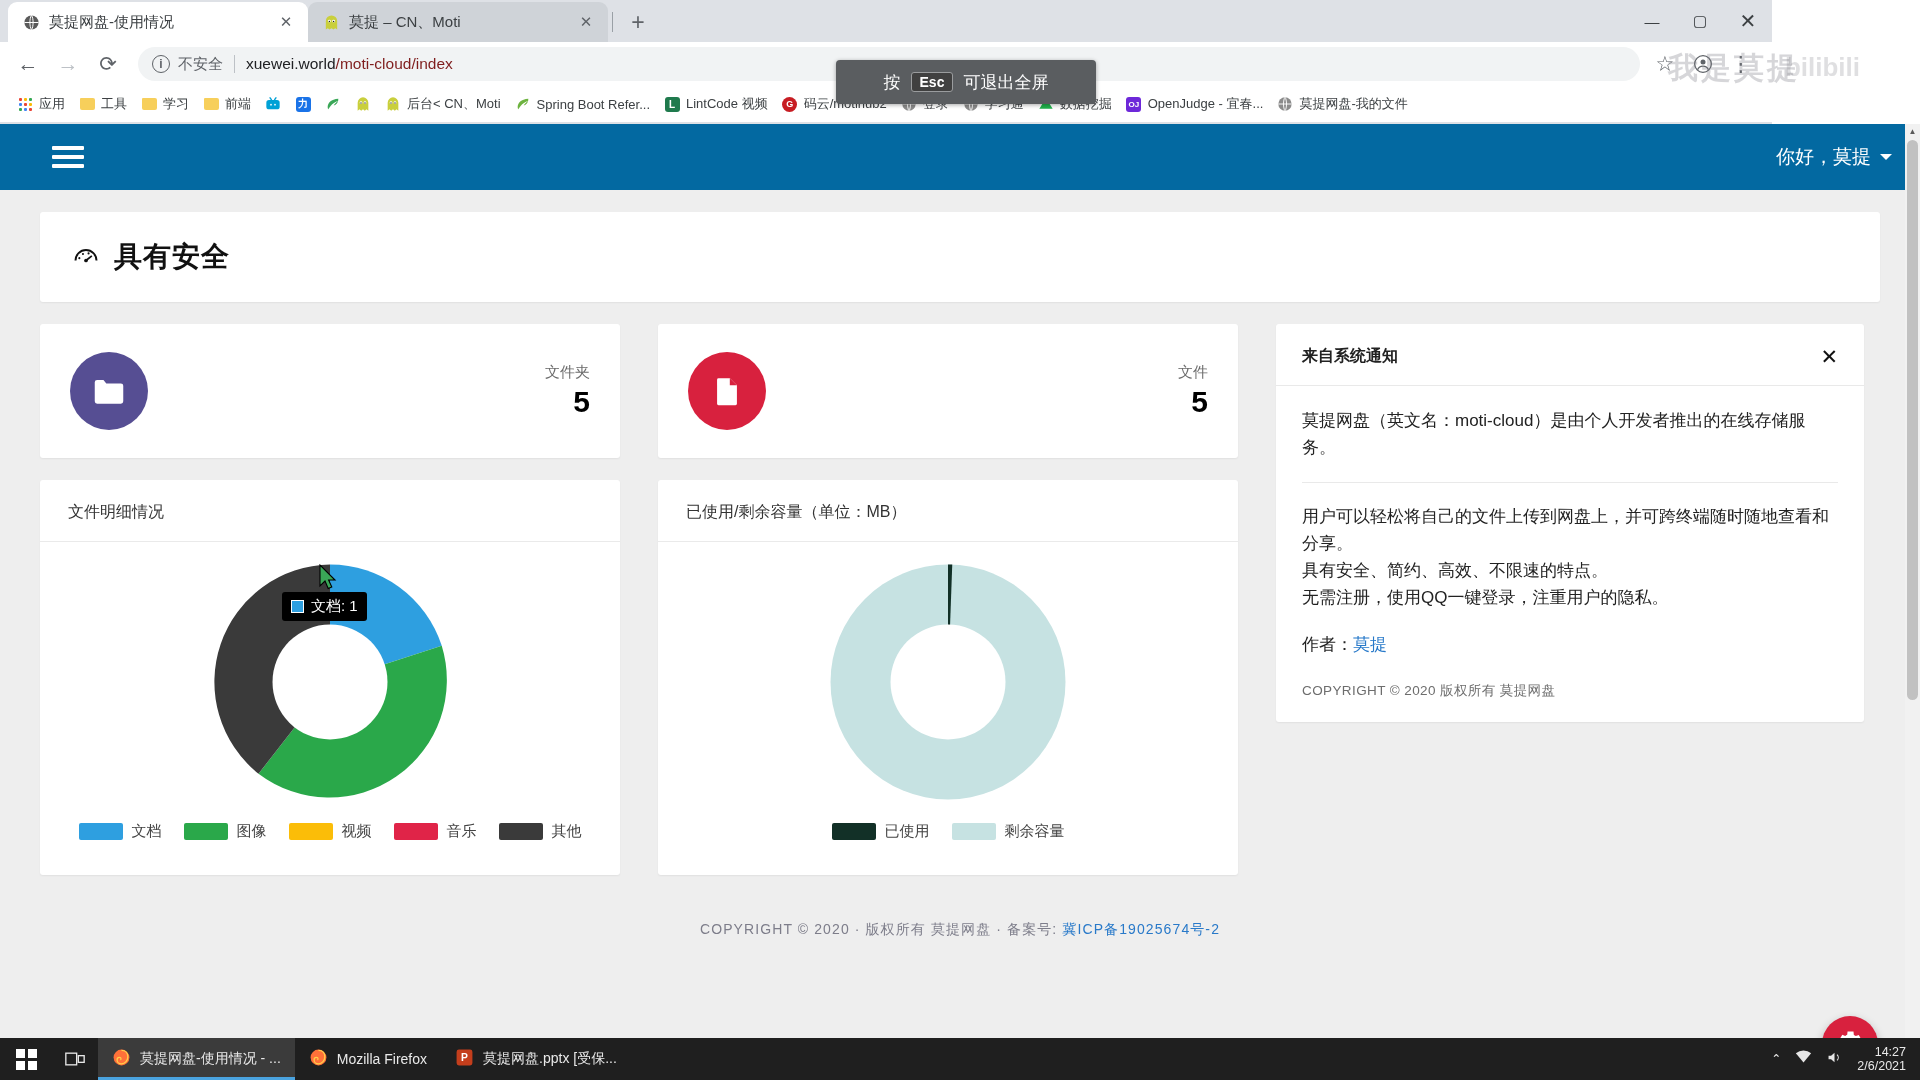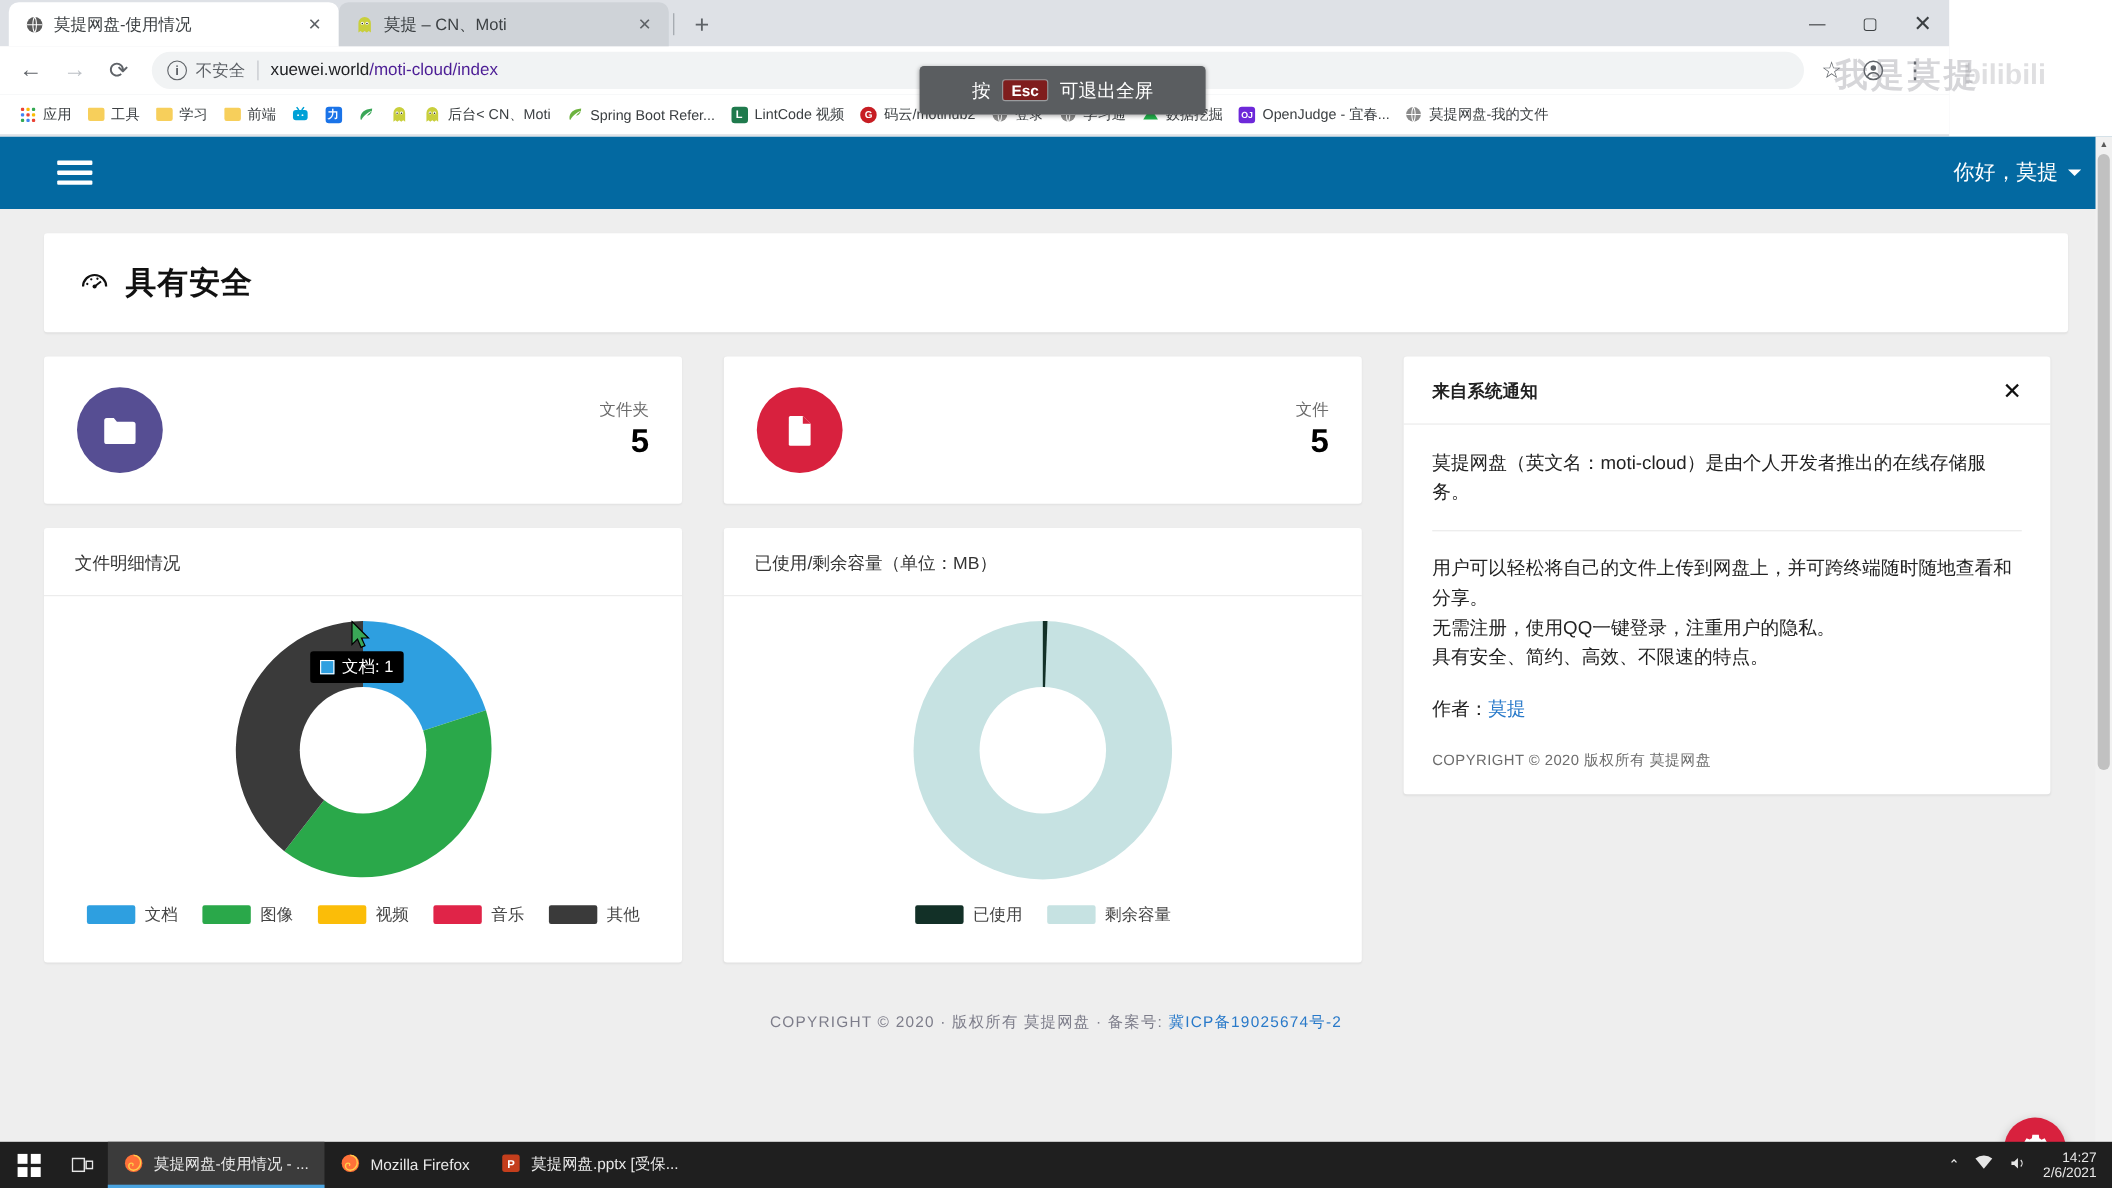--- a/index.html
+++ b/index.html
@@ -40,21 +40,21 @@
   .navbtn.disabled { color: #bdc1c6; }
   .omnibox {
     flex: 1 1 auto; height: 34px; background: #f1f3f4; border-radius: 18px;
     display: flex; align-items: center; padding: 0 14px; margin: 0 8px; position: relative;
   }
   .omni-info { width: 18px; height: 18px; border: 1.6px solid #5f6368; border-radius: 50%;
      display:flex; align-items:center; justify-content:center; font-size:12px; color:#5f6368; font-weight:bold; flex:0 0 18px;}
   .omni-warn { font-size: 15px; color: #5f6368; margin-left: 8px; }
   .omni-sep { width: 1px; height: 18px; background: #bdc1c6; margin: 0 11px; }
   .omni-url { font-size: 15.5px; color: #202124; }
-  .omni-url .dim { color: #4c1d95; }
+  .omni-url .dim { color: #7f1d1d; }
   .tb-right { display: flex; align-items: center; }
   .tb-right .navbtn { width: 34px; }
 
   .bookmarks { height: 36px; background: #ffffff; display: flex; align-items: center; padding: 0 10px;
      font-size: 13px; color: #3c4043; overflow: hidden; white-space: nowrap; }
   .bm { display: flex; align-items: center; gap: 6px; padding: 4px 7px; border-radius: 4px; flex: 0 0 auto; }
   .bm .bmlabel { font-size: 13px; white-space: nowrap; }
   .bm-ic { width: 16px; height: 16px; flex: 0 0 16px; display:flex; align-items:center; justify-content:center; font-size: 12px; }
   .folder-ic { width: 15px; height: 12px; background: #f7cf5b; border-radius: 1px 2px 2px 2px; }
   .apps-ic { display: grid; grid-template-columns: repeat(3, 3px); grid-gap: 2px; }
@@ -65,21 +65,21 @@
         font-size:9px; color:#fff; font-weight:bold;}
 
   
   .esc-toast {
     position: absolute; left: 836px; top: 60px; width: 260px; height: 44px;
     background: #5a5d60; border-radius: 4px; display: flex; align-items: center;
     justify-content: center; gap: 10px; color: #ffffff; z-index: 50;
     box-shadow: 0 1px 4px rgba(0,0,0,.35);
   }
   .esc-toast .t { font-size: 17px; }
-  .esc-toast .key { background: #7f1d1d; border: 1px solid #9a9c9e; border-radius: 3px;
+  .esc-toast .key { background: #404040; border: 1px solid #9a9c9e; border-radius: 3px;
       padding: 1px 8px; font-size: 14px; font-weight: bold; }
 
   
   .page { position: absolute; top: 124px; left: 0; width: 1920px; height: 1016px;
      background: #eeeeee; overflow: hidden; }
   .appbar { height: 66px; background: #0369a1; display: flex; align-items: center;
      justify-content: space-between; padding: 0 28px 0 52px; }
   .hamburger { width: 32px; }
   .hamburger i { display: block; height: 4px; background: #fff; border-radius: 1px; margin: 5px 0; }
   .hamburger i:nth-child(1){ width: 32px; }
@@ -524,22 +524,22 @@
         <div class="card notice">
           <div class="notice-head">
             <span class="notice-title">来自系统通知</span>
             <span class="notice-close">✕</span>
           </div>
           <div class="notice-body">
             <div class="notice-p">莫提网盘（英文名：moti-cloud）是由个人开发者推出的在线存储服务。</div>
             <div class="notice-hr"></div>
             <div class="notice-lines">
               <p>用户可以轻松将自己的文件上传到网盘上，并可跨终端随时随地查看和分享。</p>
+              <p>具有安全、简约、高效、不限速的特点。</p>
               <p>无需注册，使用QQ一键登录，注重用户的隐私。</p>
-              <p>具有安全、简约、高效、不限速的特点。</p>
             </div>
             <div class="notice-author">
               <span>作者：</span><a href="#">莫提</a>
             </div>
           </div>
           <div class="notice-foot">COPYRIGHT © 2020 版权所有 莫提网盘</div>
         </div>
       </div>
     </div>
 

